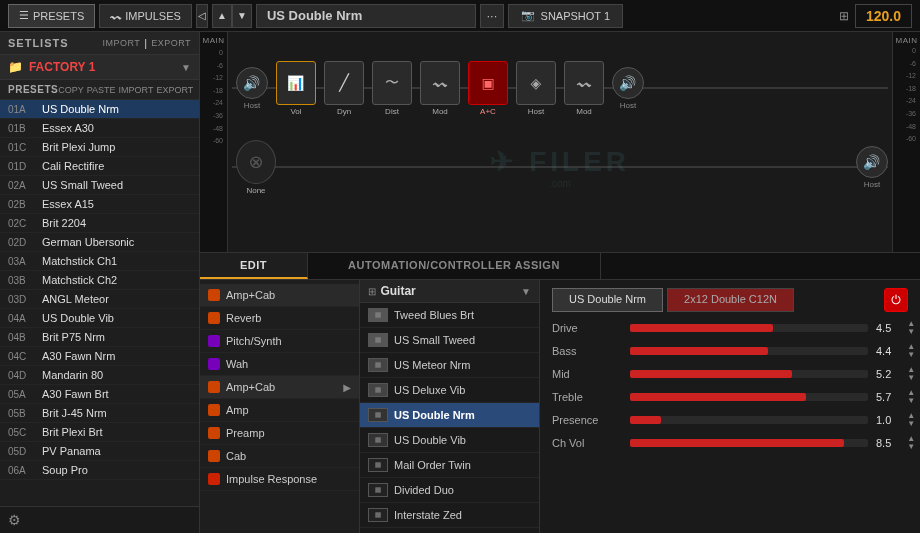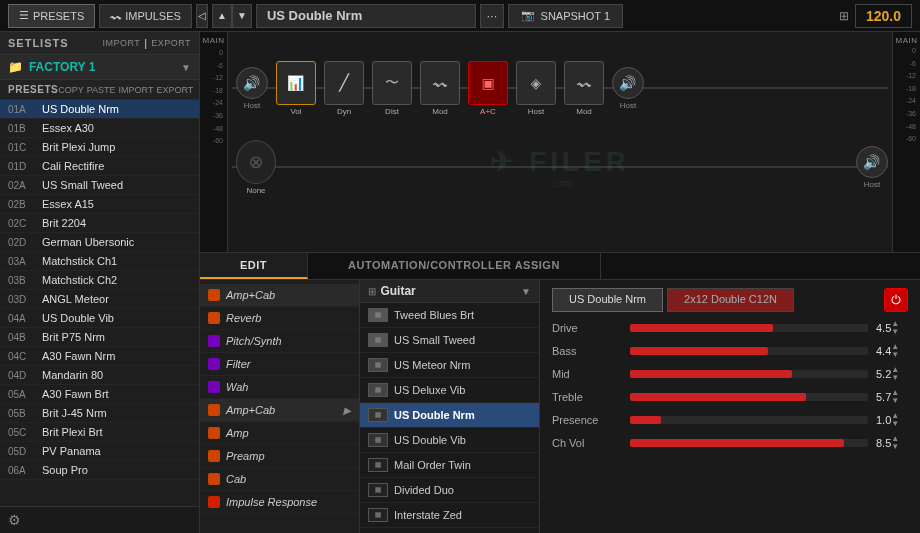--- a/index.html
+++ b/index.html
@@ -148,21 +148,21 @@
       padding: 5px 8px;
       background: #2a2a2a;
       border-bottom: 1px solid #333;
       gap: 6px;
       cursor: pointer;
     }
     .folder-icon { color: #e8a020; font-size: 12px; }
     .setlist-name {
       font-size: 12px;
       font-weight: bold;
-      color: #14b8a6;
+      color: #ef4444;
       flex: 1;
     }
     .chevron { font-size: 10px; color: #888; }
     .presets-header {
       display: flex;
       align-items: center;
       justify-content: space-between;
       padding: 4px 8px;
       background: #222;
       border-bottom: 1px solid #2a2a2a;
@@ -369,21 +369,20 @@
       padding: 4px 0;
       overflow-y: auto;
     }
     .effect-item {
       display: flex;
       align-items: center;
       padding: 5px 8px;
       gap: 6px;
       cursor: pointer;
       border-bottom: 1px solid #252525;
-      font-style: italic;
     }
     .effect-item.active { background: #2a2a2a; }
     .effect-color-dot {
       width: 12px;
       height: 12px;
       border-radius: 2px;
       flex-shrink: 0;
     }
     .effect-name { font-size: 11px; color: #ccc; flex: 1; }
     .effect-arrow { font-size: 10px; color: #888; }
@@ -502,21 +501,21 @@
       background: #cc2222;
       border-radius: 2px;
     }
     .param-value {
       width: 32px;
       font-size: 11px;
       color: #ddd;
       text-align: right;
       display: flex;
       align-items: center;
-      gap: 0;
+      gap: 16px;
     }
     .param-arrows {
       display: flex;
       flex-direction: column;
       font-size: 8px;
       color: #888;
       cursor: pointer;
       line-height: 1;
     }
   </style>
@@ -818,25 +817,20 @@
     <span class="effect-name">Reverb</span>
 
   </div>
             <div class="effect-item">
     <div class="effect-color-dot" style="background:#7700bb;"></div>
     <span class="effect-name">Pitch/Synth</span>
 
   </div>
             <div class="effect-item">
     <div class="effect-color-dot" style="background:#7700bb;"></div>
-    <span class="effect-name">Filter</span>
-
-  </div>
-            <div class="effect-item">
-    <div class="effect-color-dot" style="background:#7700bb;"></div>
     <span class="effect-name">Wah</span>
 
   </div>
             <div class="effect-item active">
     <div class="effect-color-dot" style="background:#cc4400;"></div>
     <span class="effect-name">Amp+Cab</span>
     <span class="effect-arrow">▶</span>
   </div>
             <div class="effect-item">
     <div class="effect-color-dot" style="background:#cc4400;"></div>

